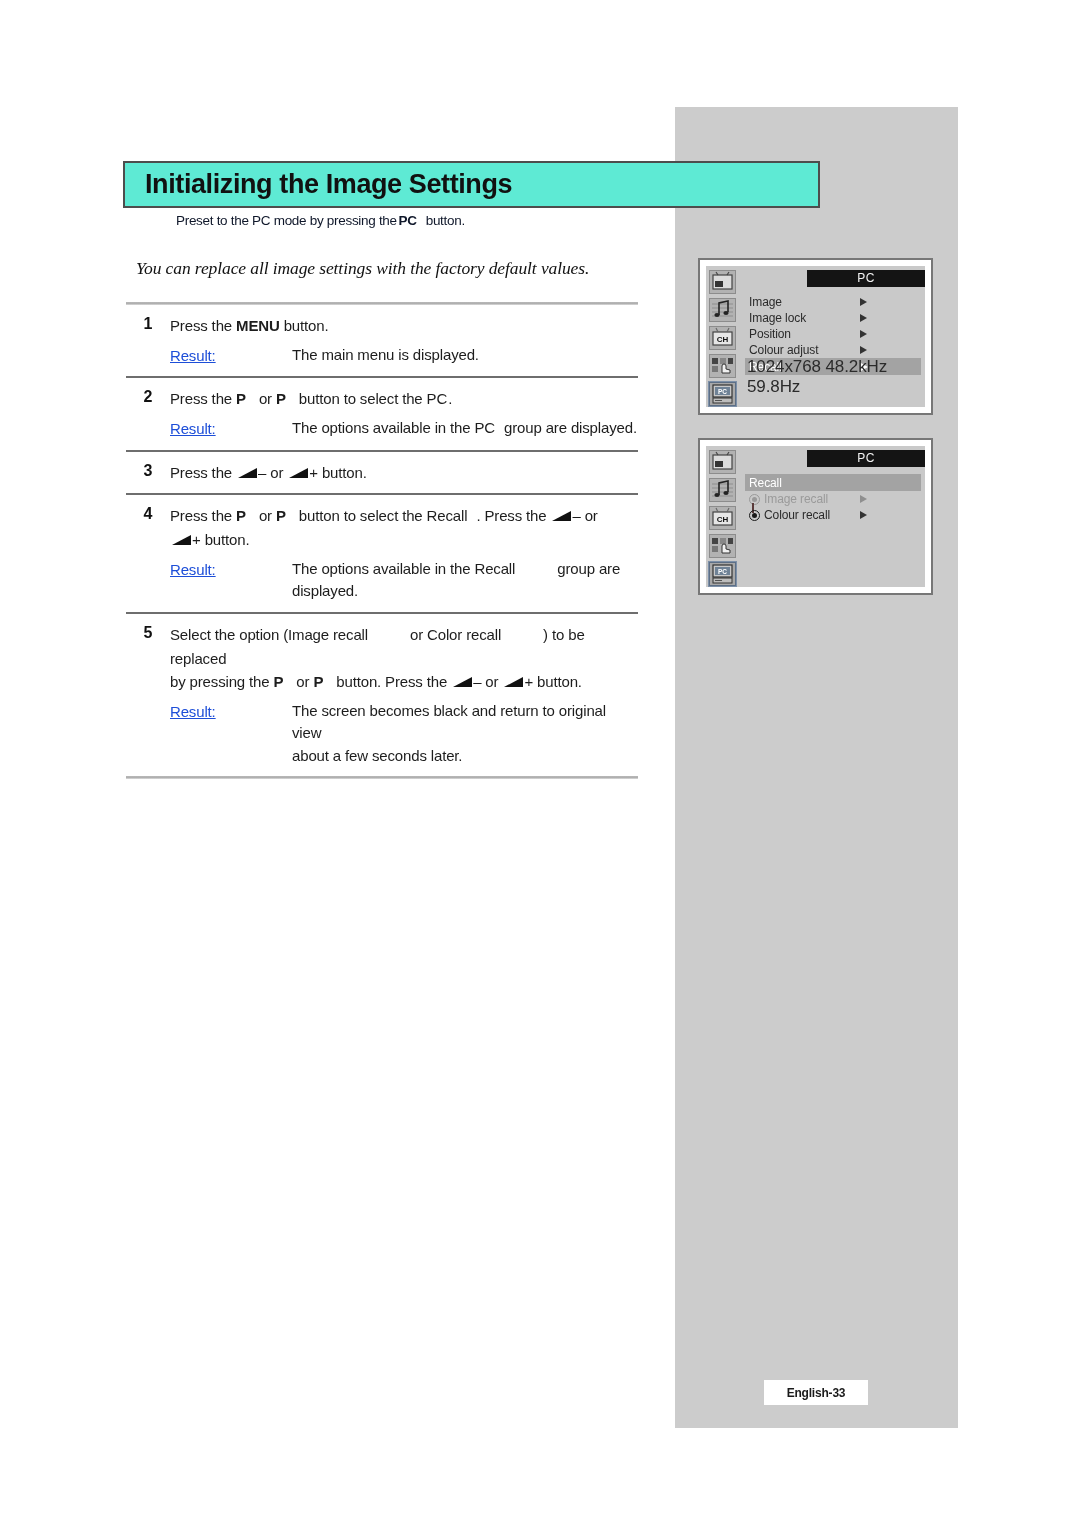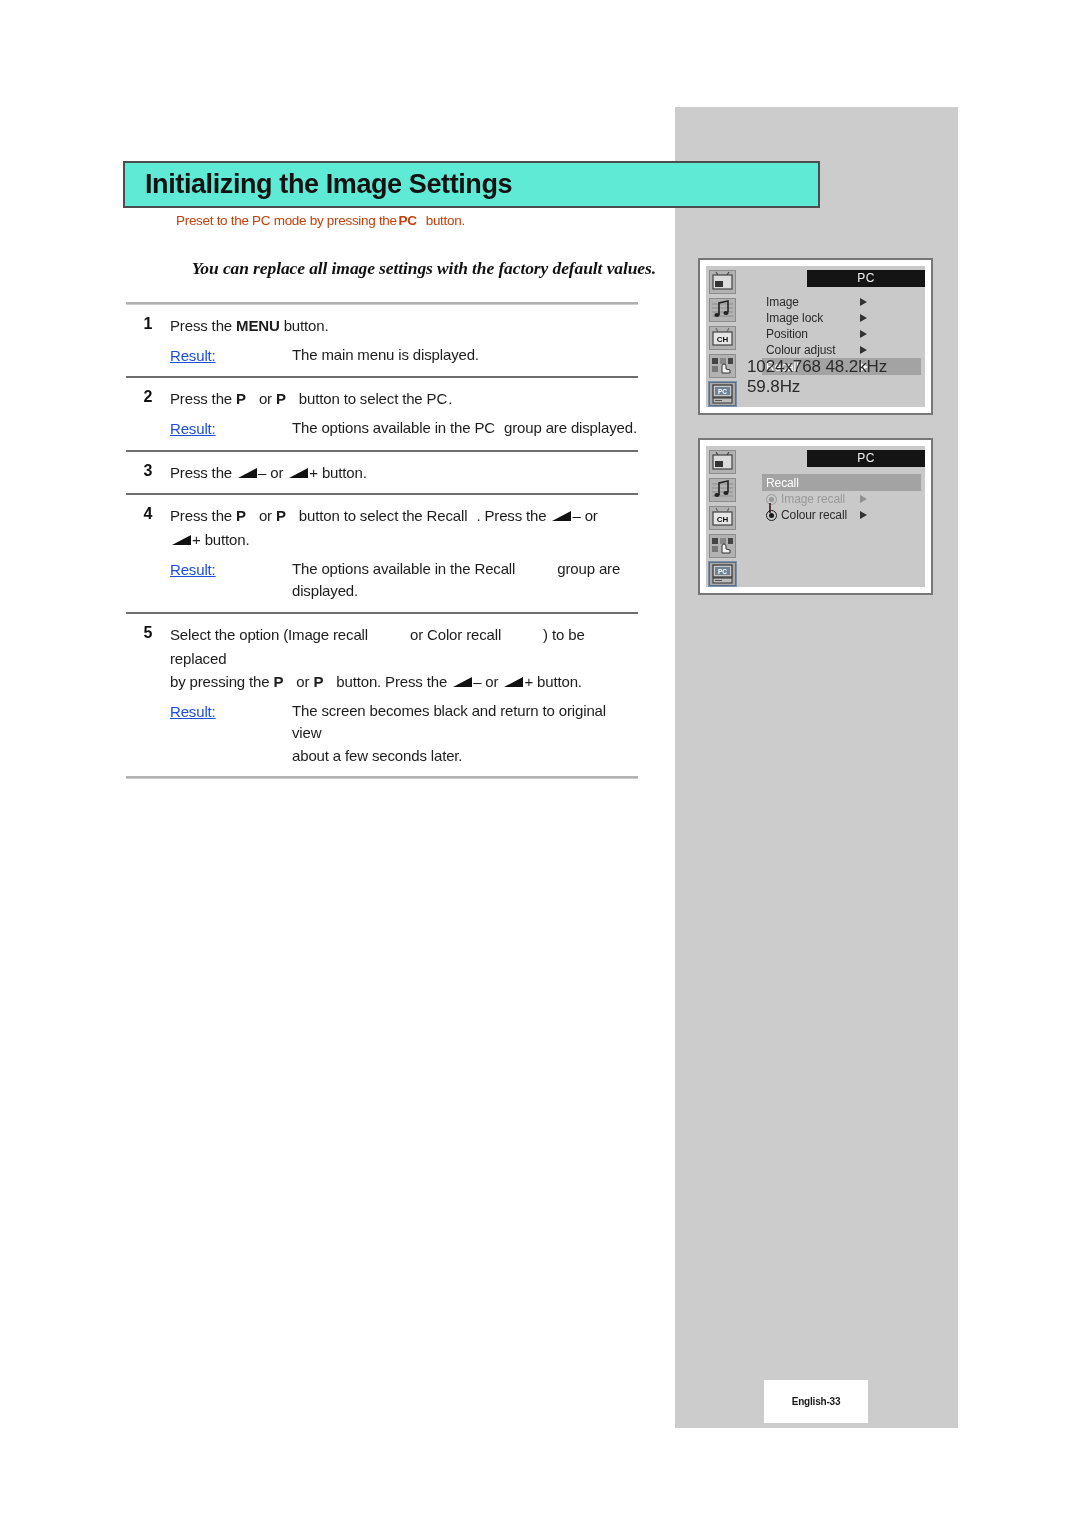--- a/index.html
+++ b/index.html
@@ -48,38 +48,37 @@
     color: #111111;
     font-family: "Liberation Sans", sans-serif;
   }
 
   
   .preset-note {
     position: absolute;
     left: 176px;
     top: 213px;
     font-size: 13.5px;
-    color: #c2410c;
+    color: #0f172a;
     white-space: nowrap;
     letter-spacing: -0.3px;
   }
 
   
   .lead-in {
     position: absolute;
     left: 136px;
     top: 258px;
     width: 520px;
     font-family: "Liberation Serif", serif;
-    font-weight: bold;
+    font-weight: normal;
     font-style: italic;
     font-size: 17.5px;
     color: #111;
     letter-spacing: -0.1px;
-    text-align: right;
   }
 
   
   .steps {
     position: absolute;
     left: 126px;
     top: 302px;
     width: 512px;
   }
   .rule {
@@ -200,21 +199,21 @@
     height: 17px;
     background: #141414;
     color: #f2f2f2;
     font-size: 12px;
     text-align: center;
     line-height: 17px;
     letter-spacing: 0.5px;
   }
   .osd-menu {
     position: absolute;
-    left: 23px;
+    left: 6px;
     top: 28px;
     right: 4px;
   }
   .osd-row {
     height: 16px;
     display: flex;
     align-items: center;
     font-size: 12px;
     color: #2b2b2b;
     position: relative;
@@ -284,26 +283,26 @@
     height: 10px;
     background: #5a3a3a;
   }
 
   
   .page-badge {
     position: absolute;
     left: 764px;
     top: 1380px;
     width: 104px;
-    height: 43px;
+    height: 25px;
     background: #ffffff;
     display: flex;
     align-items: center;
     justify-content: center;
-    font-size: 10px;
+    font-size: 12px;
     font-weight: bold;
     color: #1a1a1a;
     letter-spacing: -0.2px;
   }
 </style>
 </head>
 <body>
 
 <div class="grey-panel"></div>
 

